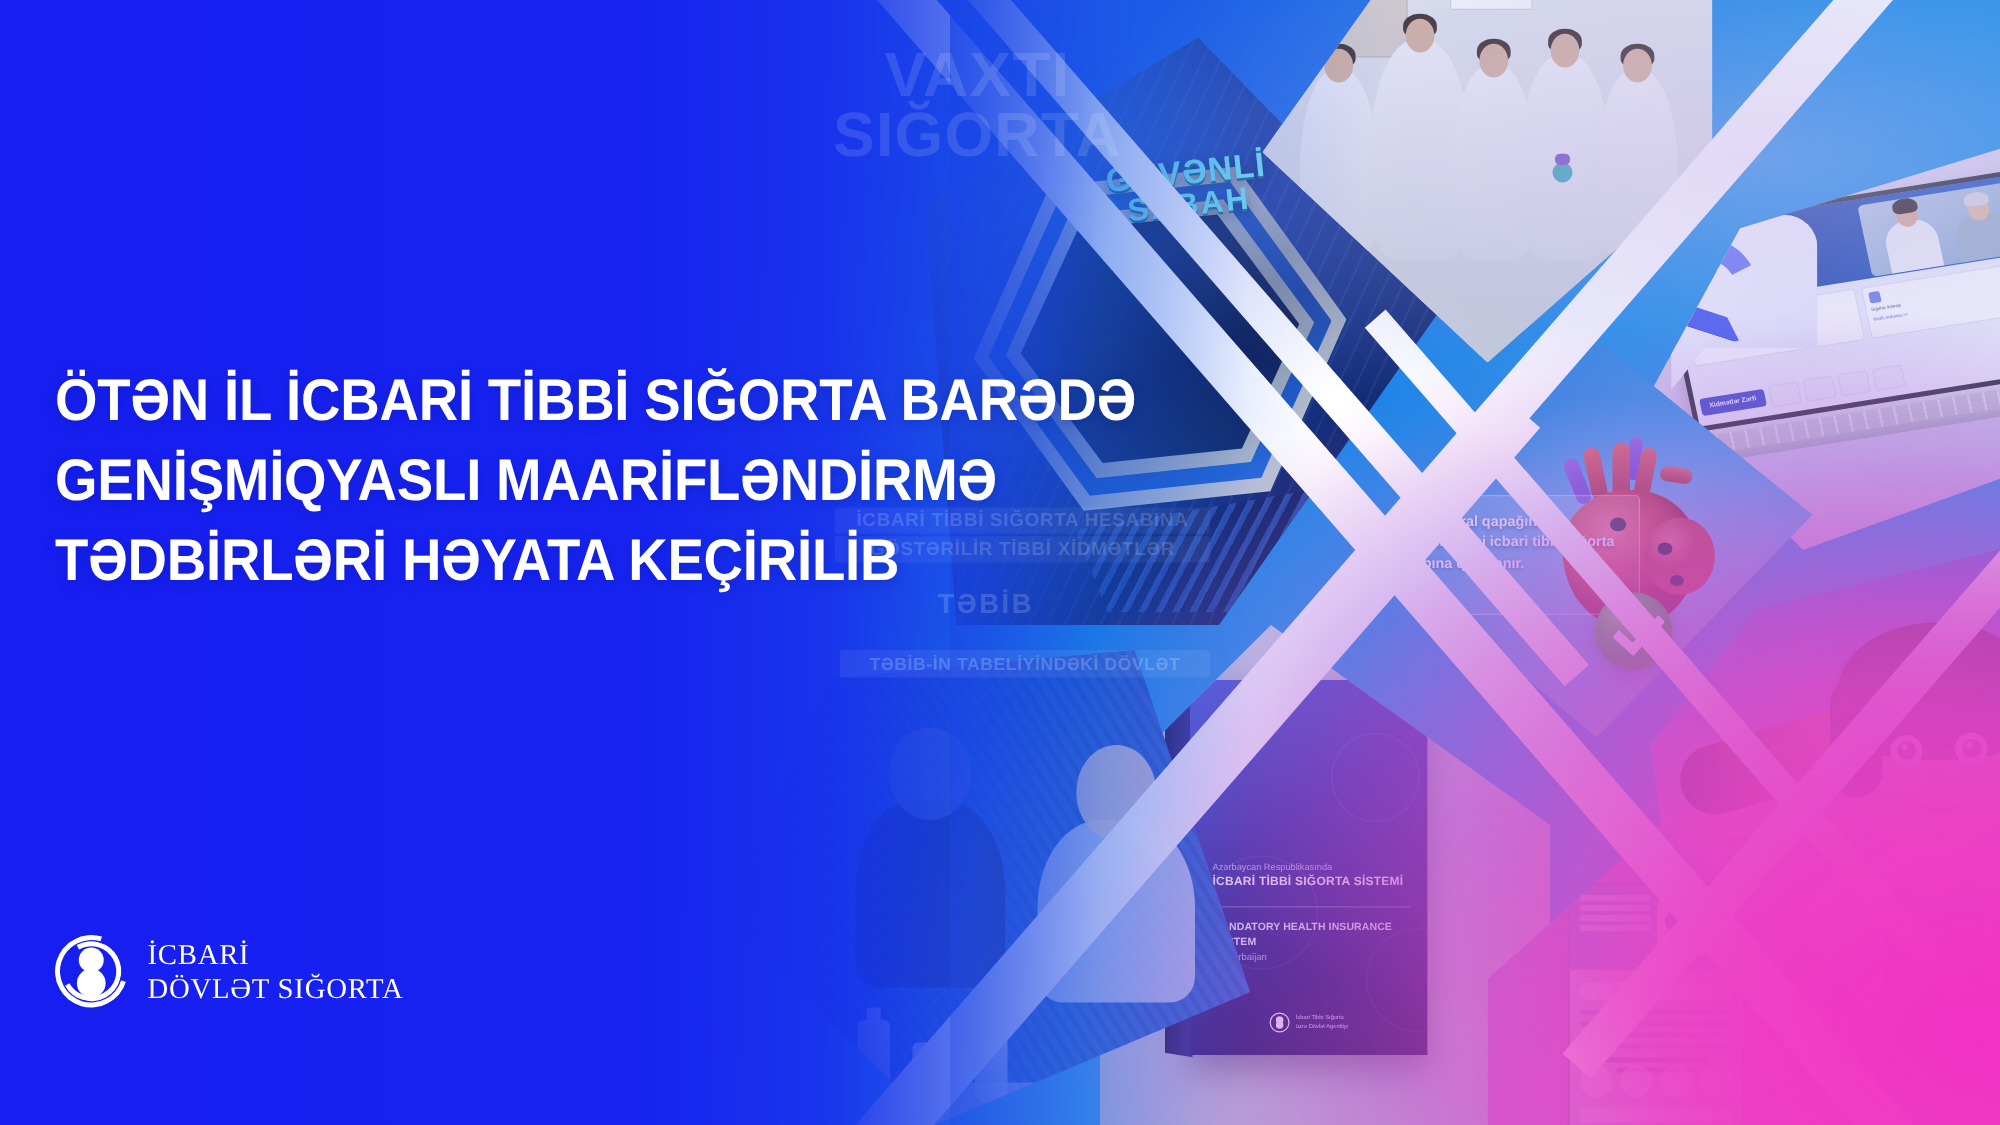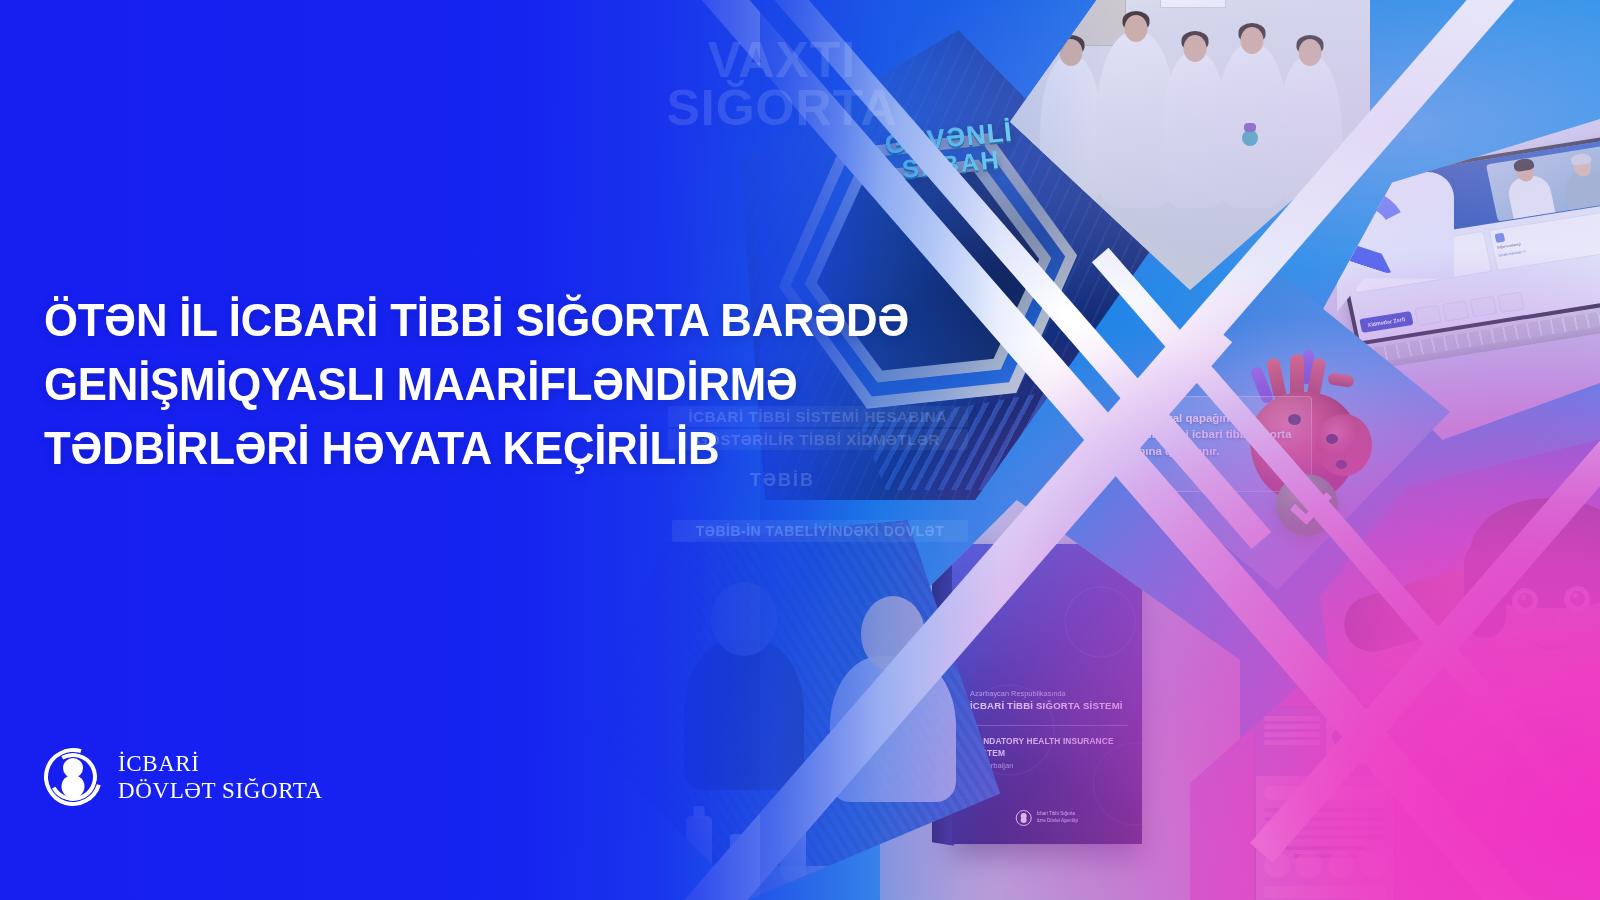--- a/index.html
+++ b/index.html
@@ -50,21 +50,21 @@
   .ghost-mid span{ display:block; background:rgba(255,255,255,.055); padding:1px 4px; margin:2px 0; border-radius:2px;}
   .ghost-bot{
     position:absolute; left:672px; top:518px; width:296px;
     text-align:center; line-height:1.3;
     font-weight:700; font-size:14px; letter-spacing:.5px;
     color:rgba(255,255,255,.2);
   }
   .ghost-bot span{ display:block; background:rgba(255,255,255,.07); padding:2px 4px; margin:2px 0; border-radius:2px;}
   .ghost-tebib{
     position:absolute; left:750px; top:470px;
-    font-weight:700; font-size:18px; letter-spacing:2px;
+    font-weight:700; font-size:22px; letter-spacing:2px;
     color:rgba(255,255,255,.17);
   }
 
   
   .collage{ position:absolute; left:760px; top:-40px; width:900px; height:980px; }
   .cell{ position:absolute; overflow:hidden; }
 
   
   .c-people{
     left:250px; top:0px; width:360px; height:330px;
@@ -590,21 +590,21 @@
   <div class="left-veil"></div>
   <div class="bg-lilac"></div>
   <div class="bg-magenta2"></div>
   <div class="bg-magenta"></div>
 
   <div class="ghost-top">
     <div>VAXTI</div>
     <div>SIĞORTA</div>
   </div>
   <div class="ghost-mid">
-    <span>İCBARİ TİBBİ SİSTEMİ HESABINA</span>
+    <span>İCBARİ TİBBİ SIĞORTA HESABINA</span>
     <span>GÖSTƏRİLİR TİBBİ XİDMƏTLƏR</span>
   </div>
   <div class="ghost-tebib">TƏBİB</div>
   <div class="ghost-bot">
     <span>TƏBİB-İN TABELİYİNDƏKİ DÖVLƏT</span>
   </div>
 
   <div class="headline">
     <span>ÖTƏN İL İCBARİ TİBBİ SIĞORTA BARƏDƏ</span>
     <span>GENİŞMİQYASLI MAARİFLƏNDİRMƏ</span>

